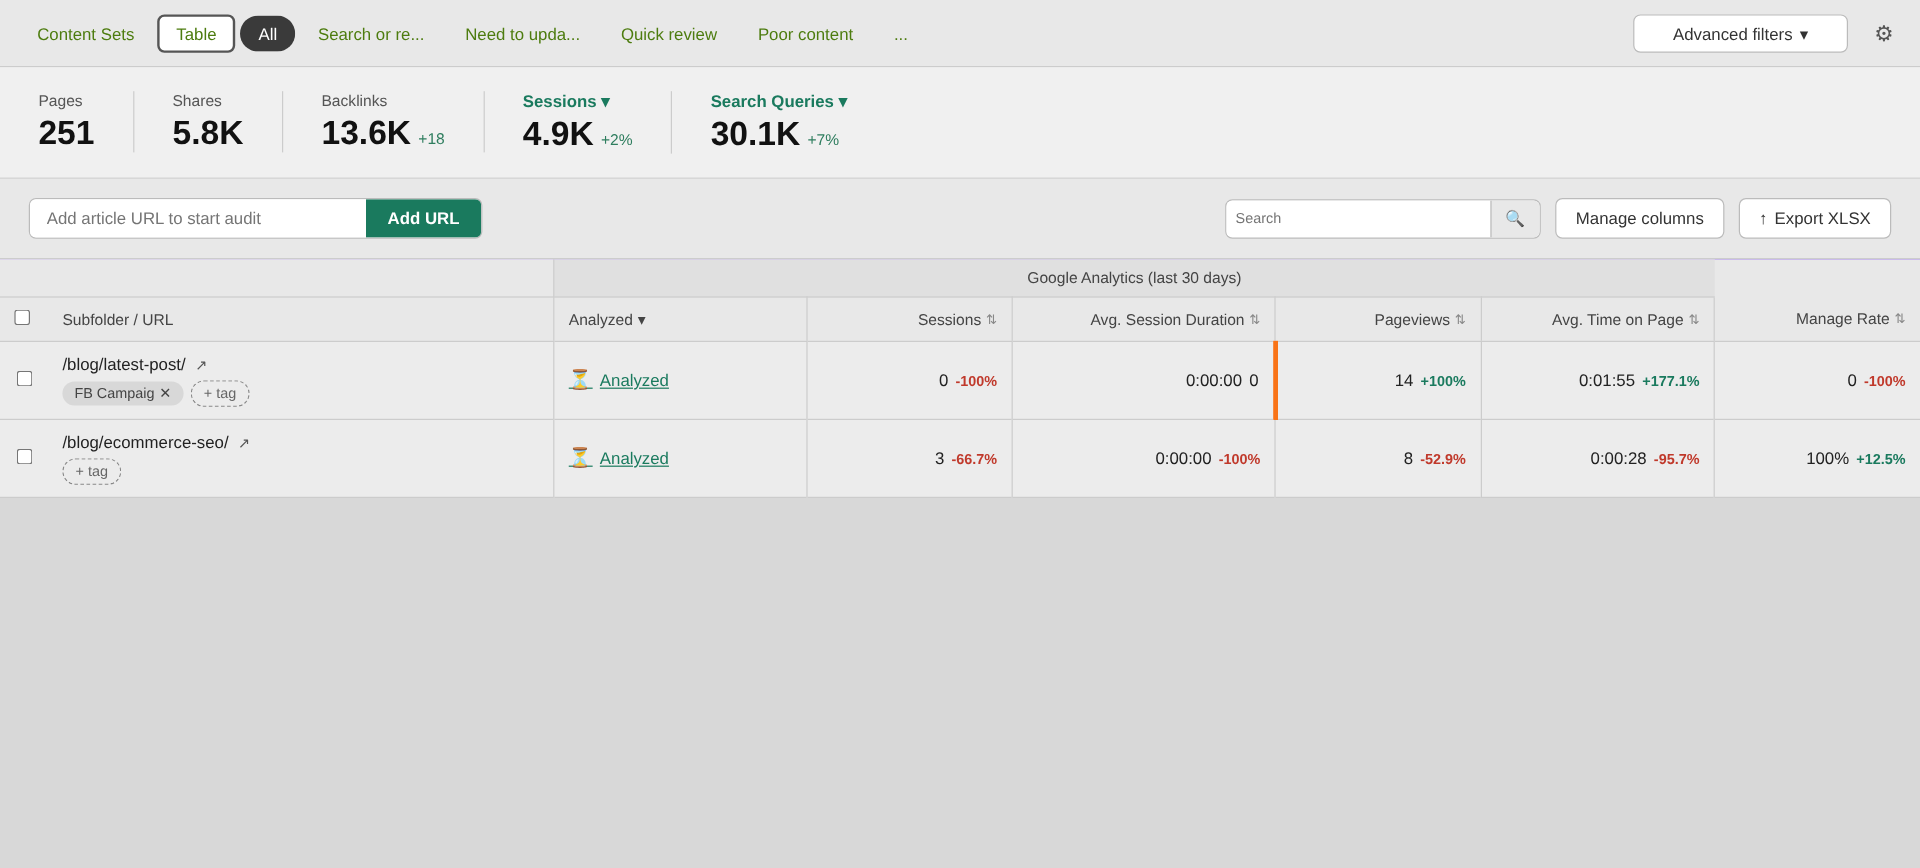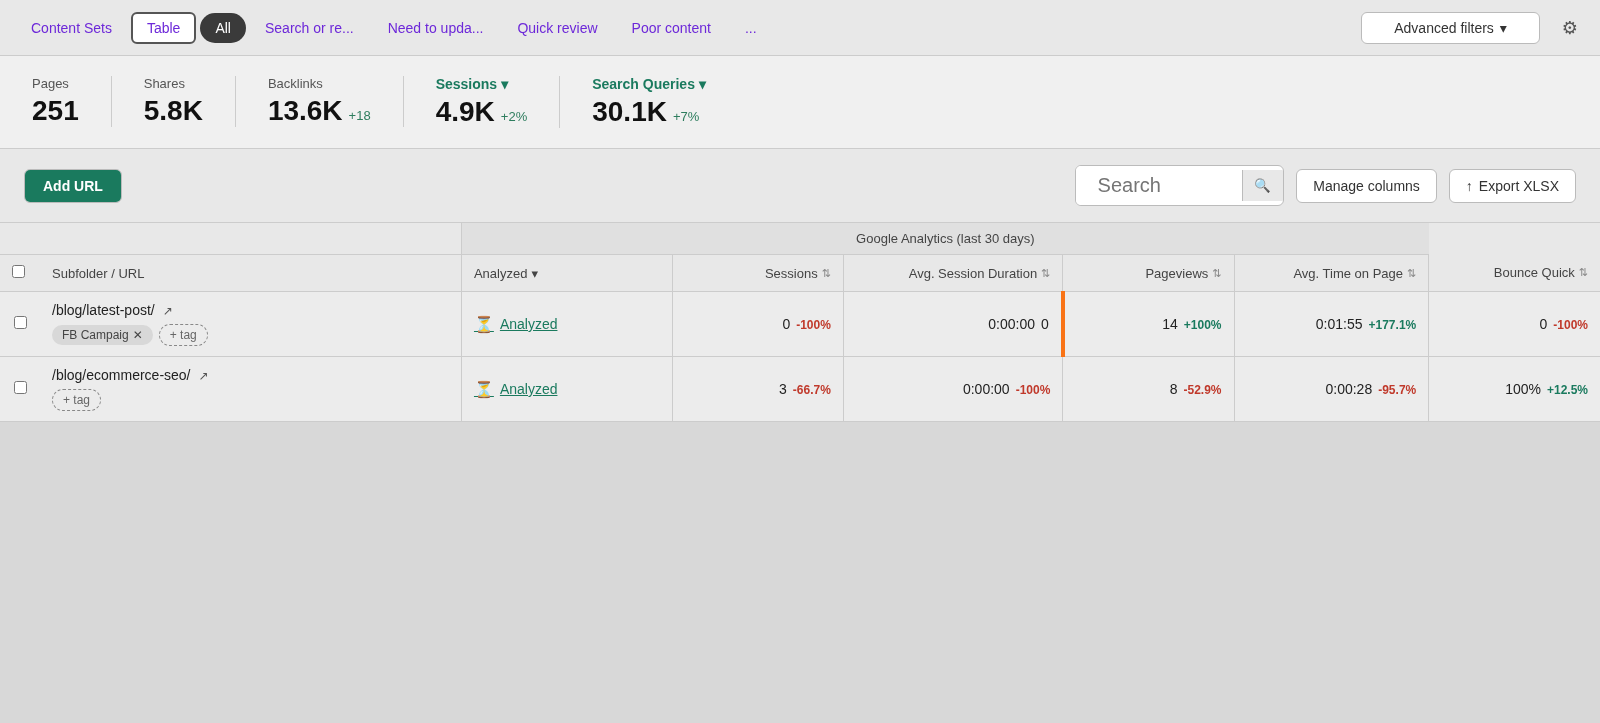--- a/index.html
+++ b/index.html
@@ -21,21 +21,21 @@
       height: 56px;
       gap: 4px;
     }
     .nav-btn {
       background: none;
       border: 1px solid transparent;
       border-radius: 6px;
       padding: 6px 14px;
       font-size: 14px;
       cursor: pointer;
-      color: #6d28d9;
+      color: #4d7c0f;
       white-space: nowrap;
     }
     .nav-btn.active-outline {
       border: 2px solid #555;
       background: #fff;
       font-weight: 500;
     }
     .nav-btn.active-filled {
       background: #3a3a3a;
       color: #fff;
@@ -143,23 +143,23 @@
       display: flex;
       align-items: center;
       border: 1px solid #bbb;
       border-radius: 6px;
       background: #fff;
       overflow: hidden;
     }
     .search-input {
       border: none;
       outline: none;
-      padding: 8px 22px;
-      font-size: 20px;
-      width: 166px;
+      padding: 8px 8px;
+      font-size: 12px;
+      width: 220px;
       background: #fff;
       color: #999;
     }
     .search-icon-btn {
       background: #e8e8e8;
       border: none;
       border-left: 1px solid #bbb;
       padding: 8px 12px;
       cursor: pointer;
       color: #555;
@@ -333,20 +333,21 @@
     </div>
     <div class="stat-value">
       <span>30.1K</span>
       <span class="stat-delta-pos">+7%</span>
     </div>
   </div>
 </div>
 
 <div class="toolbar">
   <div class="url-input-wrapper">
+    <input class="url-input" type="text" placeholder="Add article URL to start audit" style="">
     <button class="add-url-btn">Add URL</button>
   </div>
   <div class="toolbar-spacer"></div>
   <div class="search-wrapper">
     <input class="search-input" type="text" placeholder="Search" style="">
     <button class="search-icon-btn">
       <span>🔍</span>
     </button>
   </div>
   <button class="manage-cols-btn">Manage columns</button>
@@ -395,21 +396,21 @@
           </span>
         </th>
         <th class="right" style="border-left:1px solid #ccc;">
           <span class="col-header-sort">
             <span>Avg. Time on Page</span>
             <span class="sort-icon">⇅</span>
           </span>
         </th>
         <th class="right" style="border-left:1px solid #ccc;">
           <span class="col-header-sort">
-            <span>Bounce Quick</span>
+            <span>Manage Rate</span>
             <span class="sort-icon">⇅</span>
           </span>
         </th>
       </tr>
     </thead>
     <tbody id="table-body">
     <tr style="background: rgb(236, 236, 236);">
     <td class="checkbox-cell">
       <input type="checkbox" style="">
     </td>

